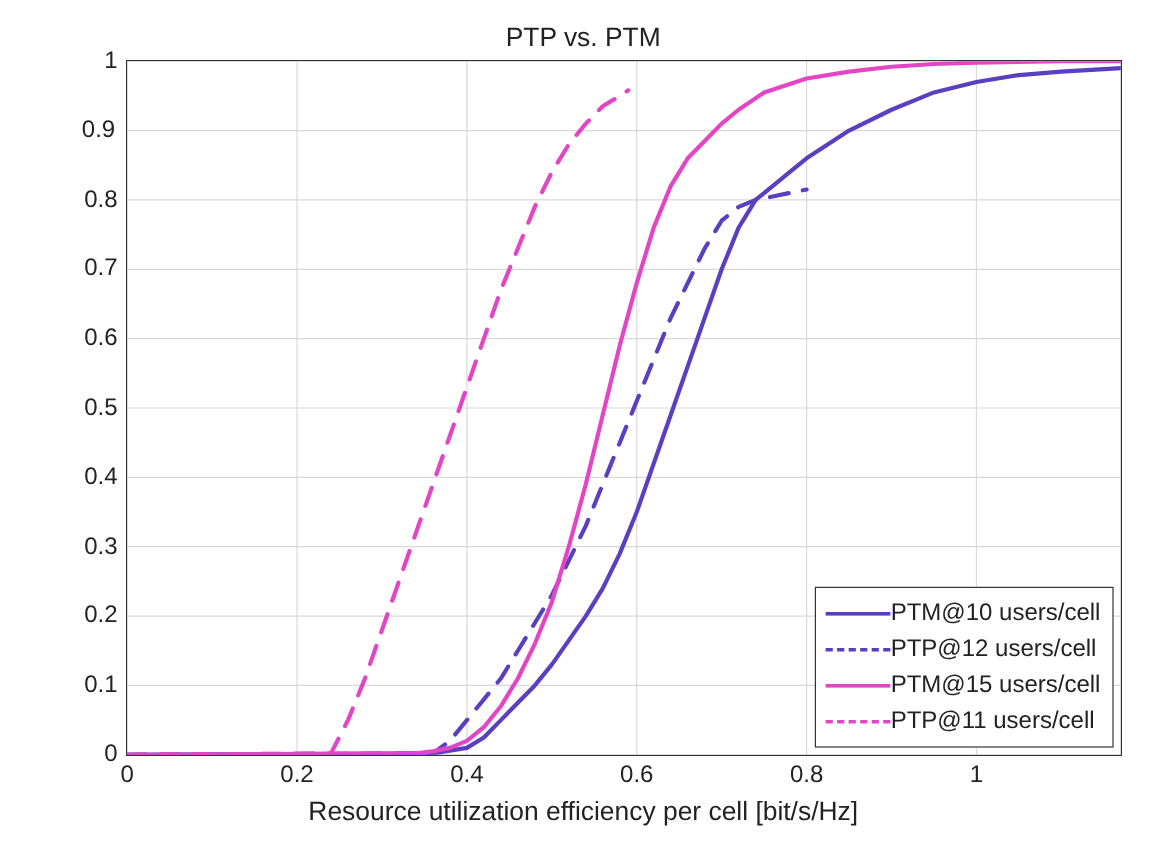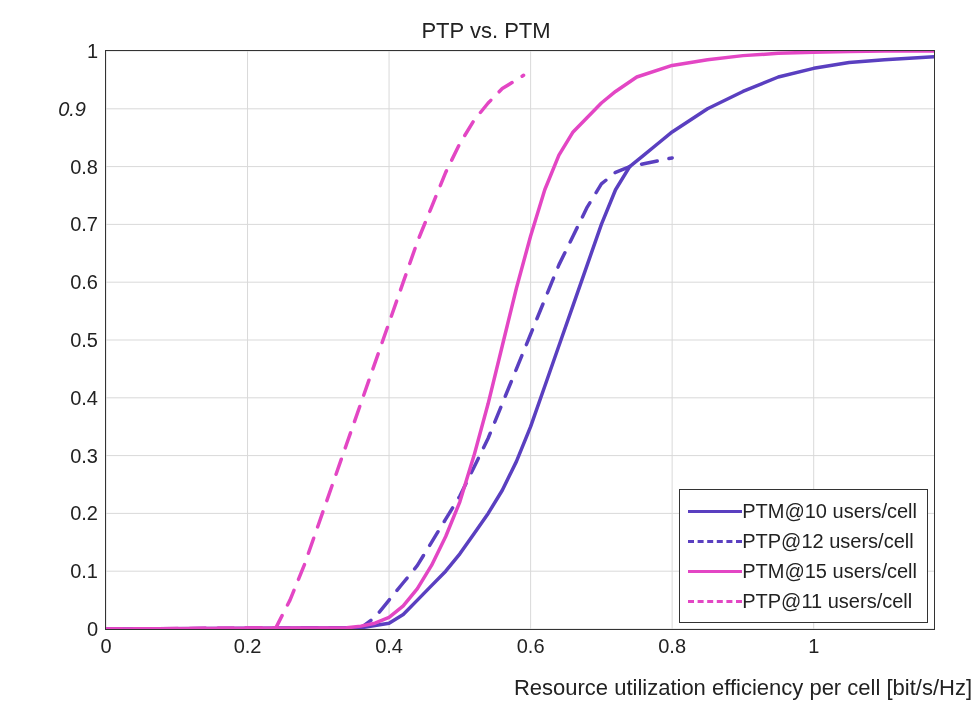--- a/index.html
+++ b/index.html
@@ -1,19 +1,19 @@
 <!DOCTYPE html>
 <html><head>
 <meta charset="utf-8">
 <style>
   html,body{margin:0;padding:0;background:#fff;font-family:Helvetica,Arial,sans-serif}
   .figure{position:relative;width:972px;height:707px}
   .title{position:absolute;top:18px;left:0;width:100%;text-align:center;font-size:22px;color:#222}
   .ylabel{position:absolute;left:12px;top:50%;transform:translateY(-50%) rotate(-90deg);transform-origin:center;font-size:22px;color:#222;white-space:nowrap}
-  .xlabel{position:absolute;bottom:6px;left:0;width:100%;text-align:right;font-size:22px;color:#222}
+  .xlabel{position:absolute;bottom:18px;left:0;width:100%;text-align:center;font-size:22px;color:#222}
   .plot{position:absolute;left:105px;top:50px;width:830px;height:580px;border:1px solid #333;box-sizing:border-box;background:#fff}
   .grid line{stroke:#d9d9d9;stroke-width:1}
   .tick{position:absolute;font-size:20px;color:#222}
   .ytick{right:100%;margin-right:8px;transform:translateY(50%)}
   .xtick{top:100%;margin-top:6px;transform:translateX(-50%)}
   .series{fill:none;stroke-width:3.5;stroke-linejoin:round;stroke-linecap:round}
   .legend{position:absolute;right:6px;bottom:6px;background:#fff;border:1px solid #333;padding:6px 10px 6px 8px;font-size:20px;color:#222}
   .legend-row{display:flex;align-items:center;gap:0;line-height:1.5}
   .swatch{width:54px;height:0;border-top-width:3.5px;border-top-style:solid}
   .swatch.dashed{border-top-style:dashed}
@@ -57,21 +57,21 @@
     <div id="yticks">
         <div class="tick ytick" style="position: absolute; bottom: 0%; right: 100%; margin-right: 8px;">0</div>
         <div class="tick ytick" style="position: absolute; bottom: 10%; right: 100%; margin-right: 8px;">0.1</div>
         <div class="tick ytick" style="position: absolute; bottom: 20%; right: 100%; margin-right: 8px;">0.2</div>
         <div class="tick ytick" style="position: absolute; bottom: 30%; right: 100%; margin-right: 8px;">0.3</div>
         <div class="tick ytick" style="position: absolute; bottom: 40%; right: 100%; margin-right: 8px;">0.4</div>
         <div class="tick ytick" style="position: absolute; bottom: 50%; right: 100%; margin-right: 8px; margin-top: 28px;">0.5</div>
         <div class="tick ytick" style="position: absolute; bottom: 60%; right: 100%; margin-right: 8px;">0.6</div>
         <div class="tick ytick" style="position: absolute; bottom: 70%; right: 100%; margin-right: 8px;">0.7</div>
         <div class="tick ytick" style="position: absolute; bottom: 80%; right: 100%; margin-right: 8px;">0.8</div>
-        <div class="tick ytick" style="position: absolute; bottom: 90%; right: 100%; margin-right: 20px; font-style: italic;">0.9</div>
+        <div class="tick ytick" style="position: absolute; bottom: 90%; right: 100%; margin-right: 10px;">0.9</div>
         <div class="tick ytick" style="position: absolute; bottom: 100%; right: 100%; margin-right: 8px;">1</div>
       </div>
     <div id="xticks">
         <div class="tick xtick" style="position: absolute; left: 0%; top: 100%; margin-top: 6px;">0</div>
         <div class="tick xtick" style="position: absolute; left: 17.094%; top: 100%; margin-top: 6px;">0.2</div>
         <div class="tick xtick" style="position: absolute; left: 34.188%; top: 100%; margin-top: 6px;">0.4</div>
         <div class="tick xtick" style="position: absolute; left: 51.2821%; top: 100%; margin-top: 6px;">0.6</div>
         <div class="tick xtick" style="position: absolute; left: 68.3761%; top: 100%; margin-top: 6px;">0.8</div>
         <div class="tick xtick" style="position: absolute; left: 85.4701%; top: 100%; margin-top: 6px;">1</div>
       </div>

